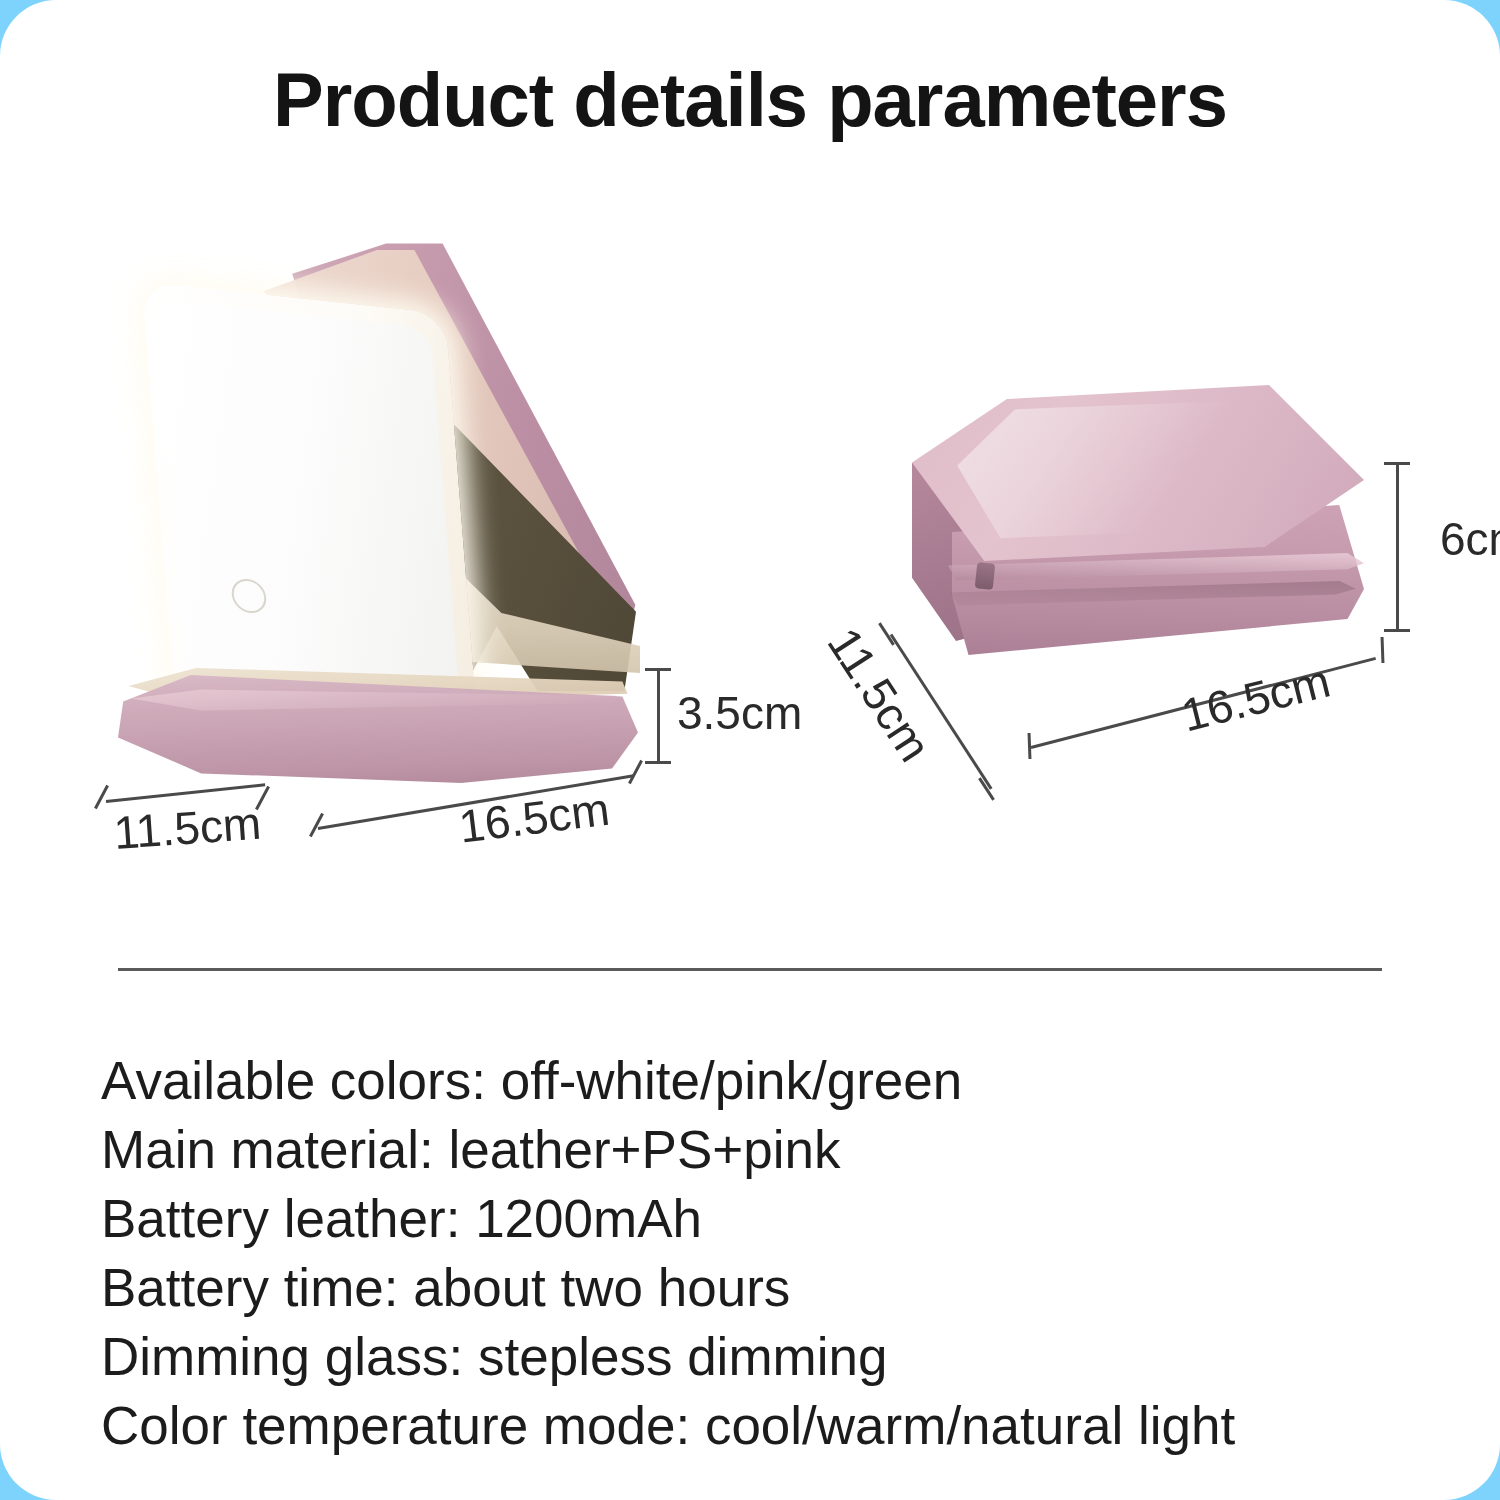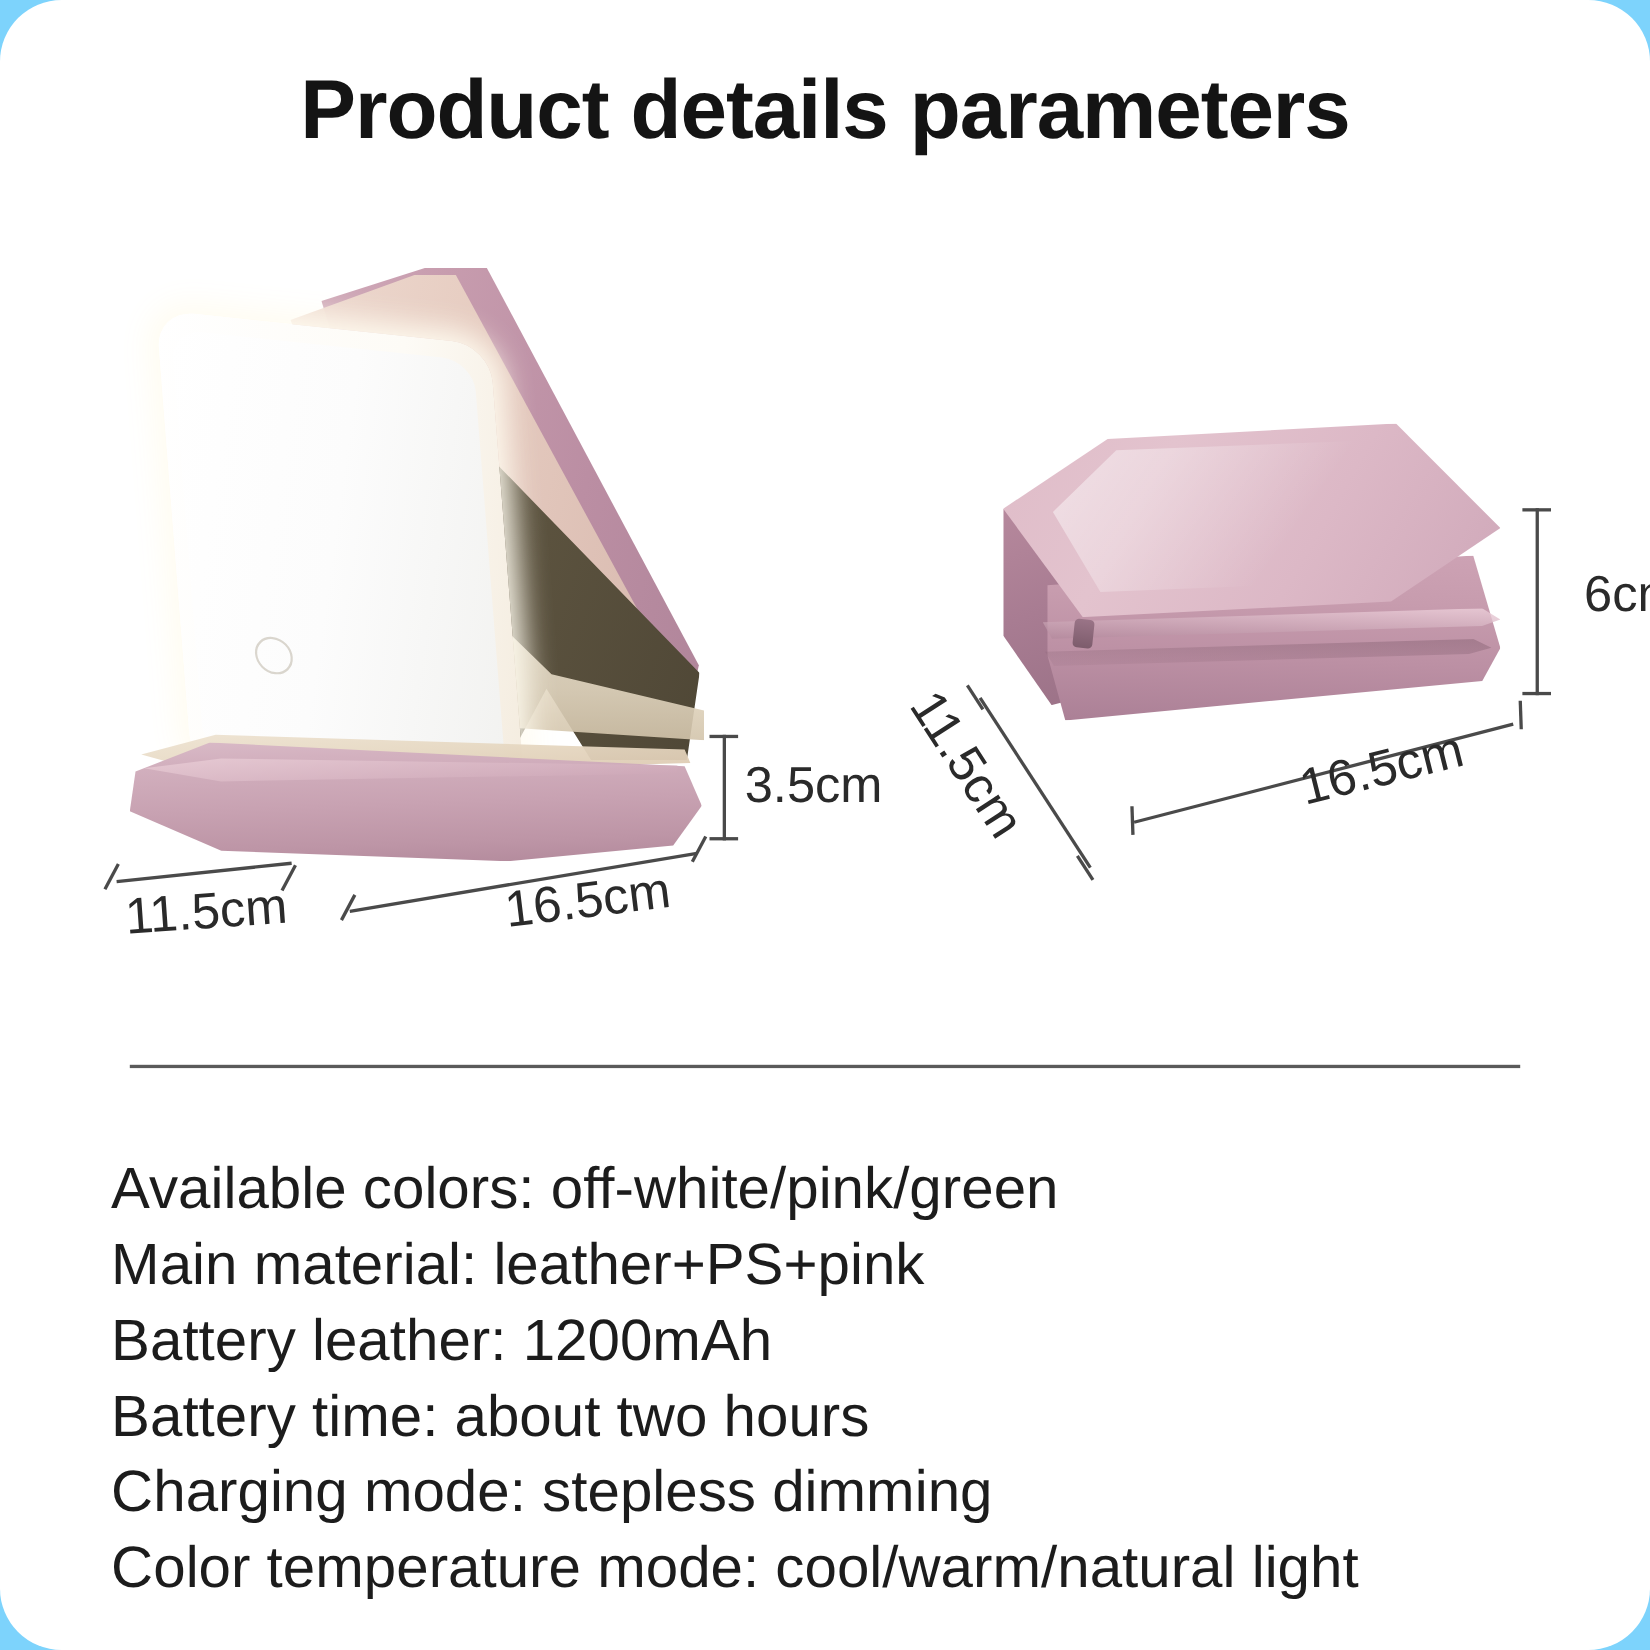--- a/index.html
+++ b/index.html
@@ -346,18 +346,18 @@
       <div class="dimlabel" style="left:1176px; top:690px; transform:rotate(-14deg); transform-origin:left top;">16.5cm</div>
     </div>
 
     <div id="divider"></div>
 
     <div id="specs">
       <div class="spec-line">Available colors: off-white/pink/green</div>
       <div class="spec-line">Main material: leather+PS+pink</div>
       <div class="spec-line">Battery leather: 1200mAh</div>
       <div class="spec-line">Battery time: about two hours</div>
-      <div class="spec-line">Charging mode: stepless dimming</div>
+      <div class="spec-line">Dimming glass: stepless dimming</div>
       <div class="spec-line">Color temperature mode: cool/warm/natural light</div>
     </div>
 
   </div>
 </div>
 
 </body></html>

